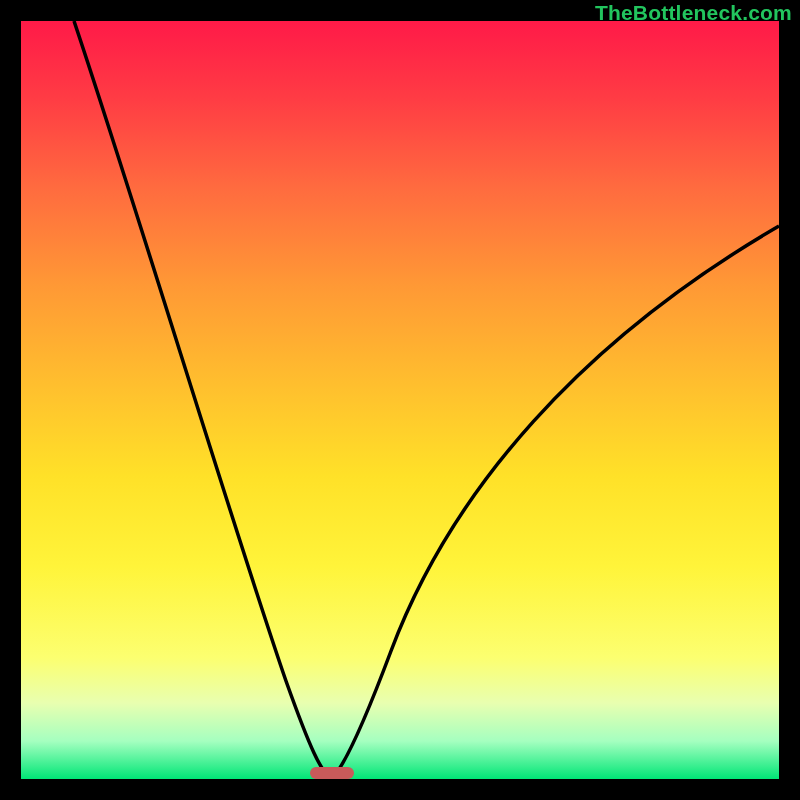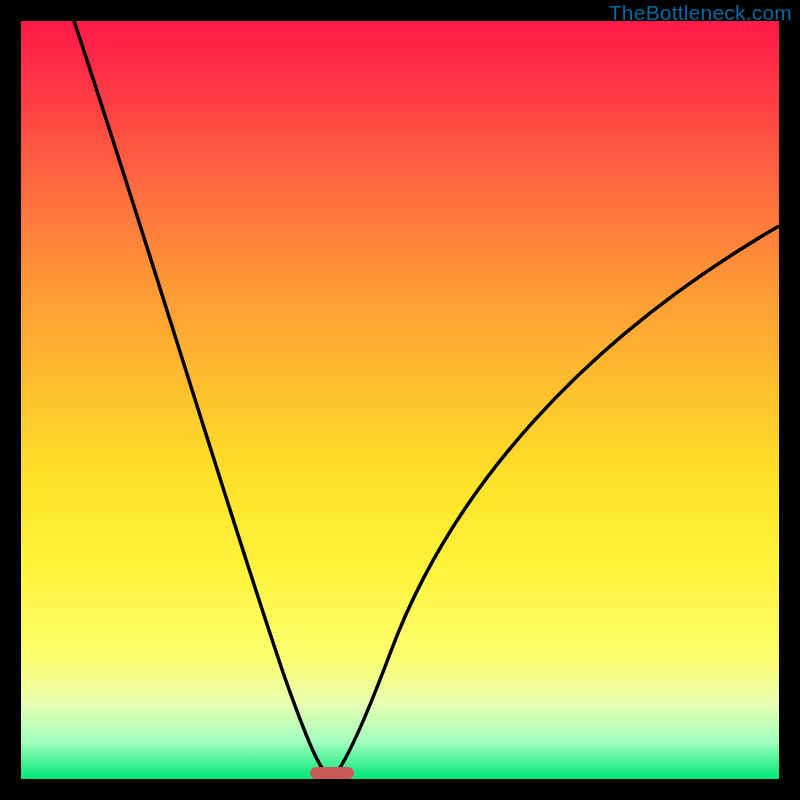--- a/index.html
+++ b/index.html
@@ -28,23 +28,23 @@
       #fcff70 84%,
       #e8ffb0 90%,
       #a5ffc0 95%,
       #00e676 100%
     );
   }
   .watermark {
     position: absolute;
     top: 1px;
     right: 8px;
-    color: #0369a1;
+    color: #22c55e;
     font-size: 21px;
-    font-weight: 400;
+    font-weight: 700;
     letter-spacing: 0.2px;
     z-index: 5;
   }
   svg.curves {
     position: absolute;
     inset: 0;
     width: 758px;
     height: 758px;
   }
   .marker {

